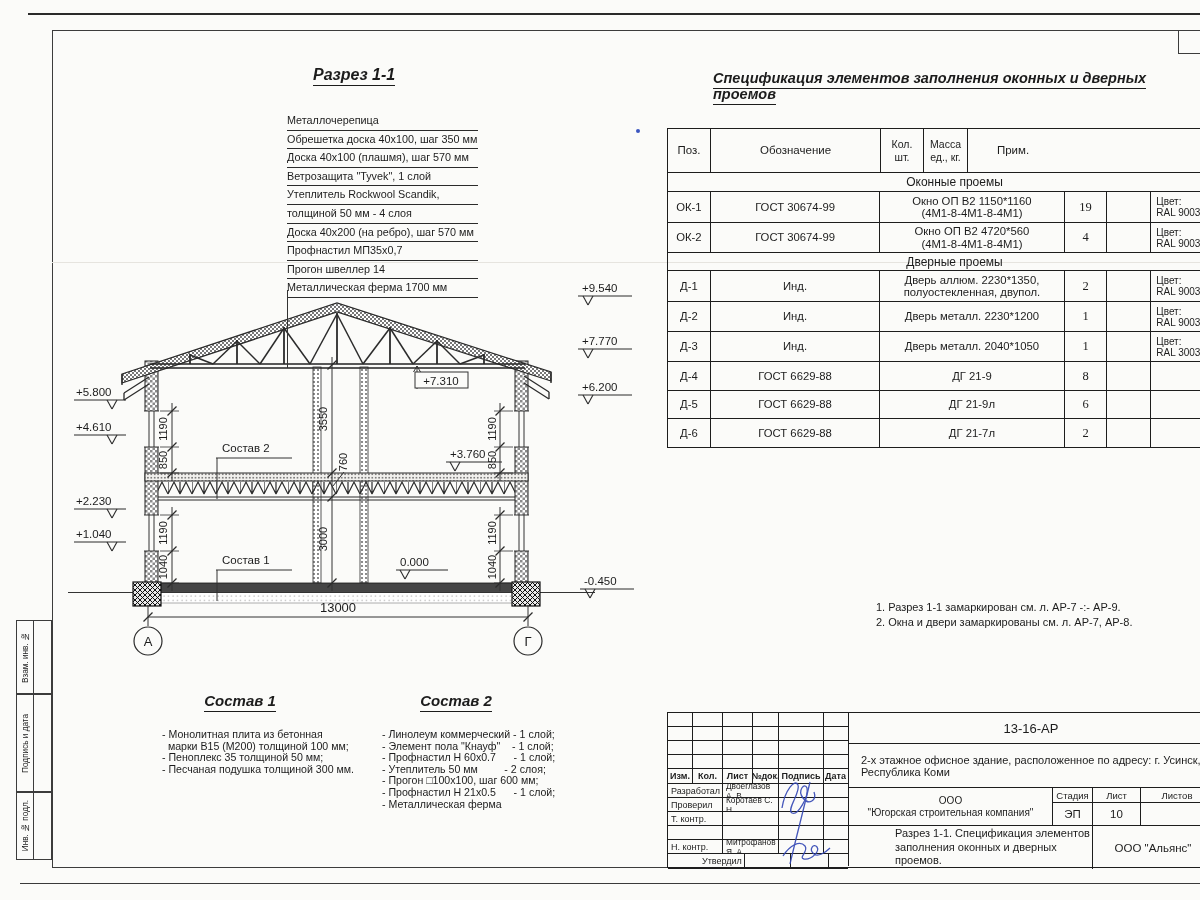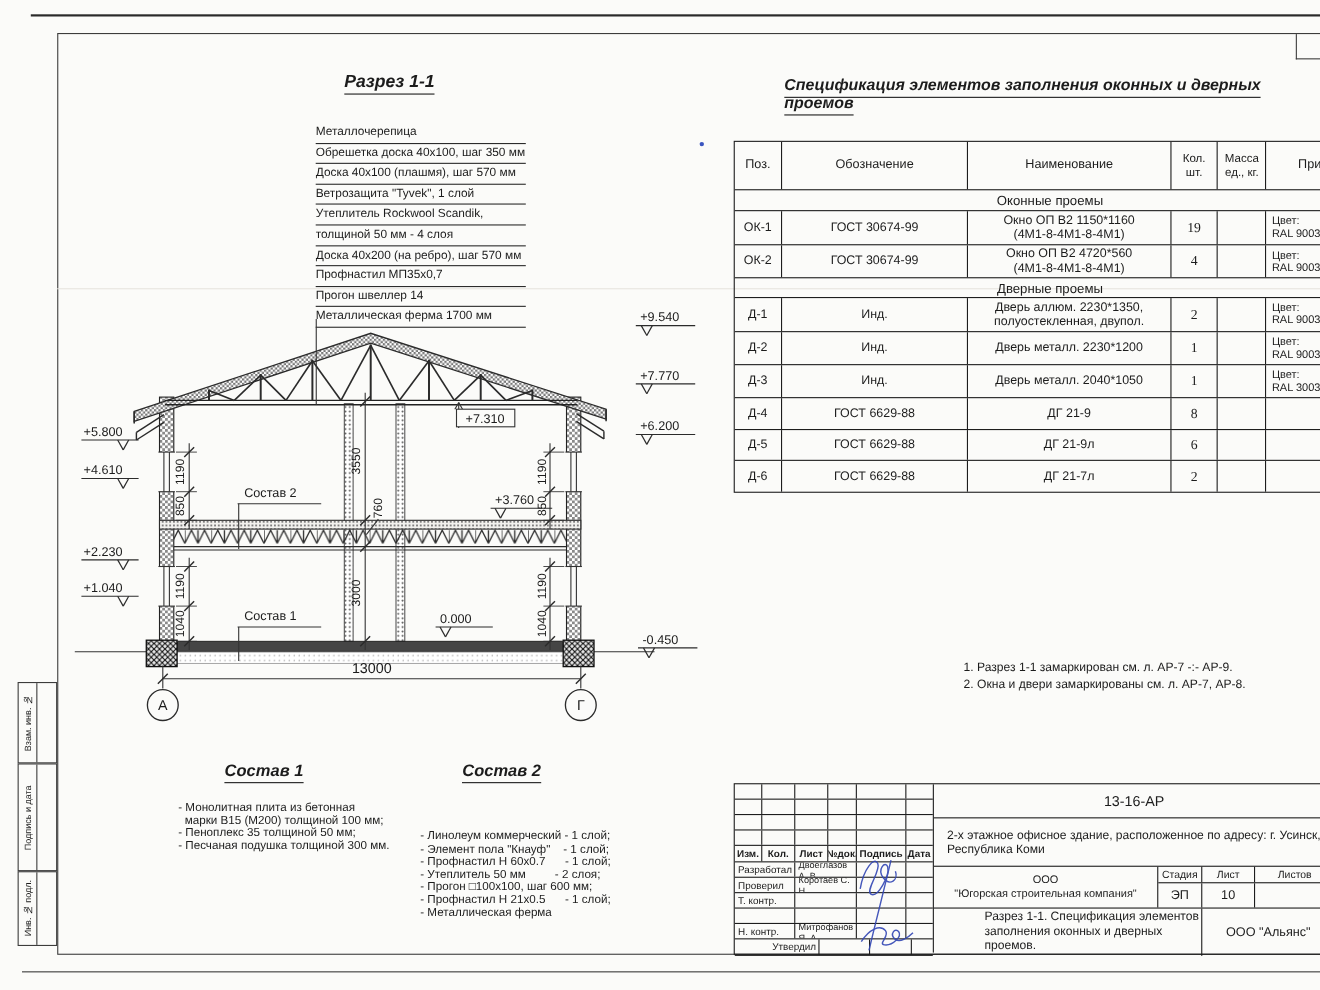--- a/index.html
+++ b/index.html
@@ -346,27 +346,26 @@
   </svg>
 
   <div class="abs notes">
       <div>1. Разрез 1-1 замаркирован см. л. АР-7 -:- АР-9.</div>
       <div>2. Окна и двери замаркированы см. л. АР-7, АР-8.</div>
     </div>
 
   <div class="abs comp-title" style="left:185px;top:692px;"><span>Состав 1</span></div>
   <div class="abs comp-list" style="left:162px;top:729px;"><div>- Монолитная плита из бетонная</div><div>  марки В15 (М200) толщиной 100 мм;</div><div>- Пеноплекс 35 толщиной 50 мм;</div><div>- Песчаная подушка толщиной 300 мм.</div></div>
   <div class="abs comp-title" style="left:401px;top:692px;"><span>Состав 2</span></div>
-  <div class="abs comp-list" style="left:382px;top:755px;"><div>- Линолеум коммерческий - 1 слой;</div><div>- Элемент пола "Кнауф"    - 1 слой;</div><div>- Профнастил Н 60х0.7      - 1 слой;</div><div>- Утеплитель 50 мм         - 2 слоя;</div><div>- Прогон □100х100, шаг 600 мм;</div><div>- Профнастил Н 21х0.5      - 1 слой;</div><div>- Металлическая ферма</div></div>
+  <div class="abs comp-list" style="left:382px;top:729px;"><div>- Линолеум коммерческий - 1 слой;</div><div>- Элемент пола "Кнауф"    - 1 слой;</div><div>- Профнастил Н 60х0.7      - 1 слой;</div><div>- Утеплитель 50 мм         - 2 слоя;</div><div>- Прогон □100х100, шаг 600 мм;</div><div>- Профнастил Н 21х0.5      - 1 слой;</div><div>- Металлическая ферма</div></div>
 
   <div class="abs spec-table">
     <div class="trow thead" style="height:44px;">
         <div class="tcell" style="width: 43px;">Поз.</div>
         <div class="tcell" style="width: 170px;">Обозначение</div>
-        <div class="tcell" style="width: 185px;">Наименование</div>
         <div class="tcell" style="width: 43px; font-size: 10.5px;">Кол.
 шт.</div>
         <div class="tcell" style="width: 44px; font-size: 10.5px;">Масса
 ед., кг.</div>
         <div class="tcell" style="width: 90px;">Прим.</div>
       </div>
     <div id="spec-body">
         <div class="trow" style="height: 19px;">
           <div class="tgroup" style="width: 100%;">Оконные проемы</div>
         </div>

